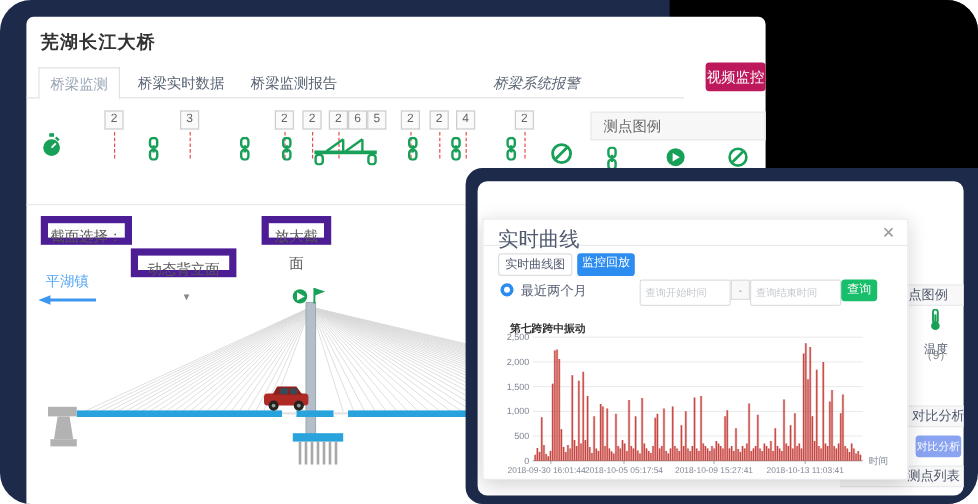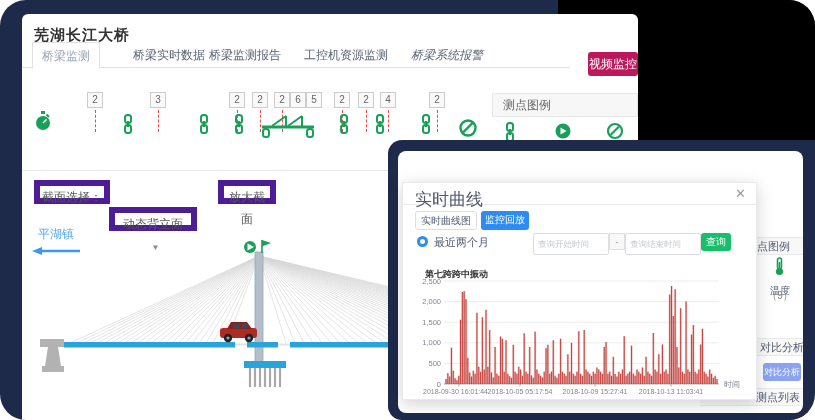--- a/index.html
+++ b/index.html
@@ -4,21 +4,21 @@
 <style>
   html,body{margin:0;padding:0;background:#ffffff;}
   *{box-sizing:border-box;font-family:"Liberation Sans",sans-serif;}
   .canvas{position:relative;width:815px;height:420px;background:#1e2a4a;border-radius:26px;overflow:hidden;}
   .abs{position:absolute;}
   
   .black-region{left:558px;top:0;width:257px;height:140px;background:#000;z-index:1;}
   
   .main-window{left:22px;top:14px;width:616px;height:406px;background:#fff;border-radius:6px 6px 0 0;z-index:2;}
   .page-title{left:12px;top:12px;font-size:15px;font-weight:700;color:#333;letter-spacing:1px;}
-  .tabbar{left:0;top:28px;width:548px;height:26px;border-bottom:1px solid #e2e2e2;}
+  .tabbar{left:0;top:42px;width:548px;height:26px;border-bottom:1px solid #e2e2e2;}
   .tab{position:absolute;top:0;height:26px;line-height:26px;font-size:12px;color:#5a6474;text-align:center;}
   .tab.active{border:1px solid #e2e2e2;border-bottom:1px solid #fff;background:#fff;color:#9aa4b5;height:27px;}
   .video-btn{left:566px;top:38px;width:50px;height:24px;background:#be185d;color:#fff;font-size:12px;line-height:24px;text-align:center;border-radius:3px;cursor:pointer;}
   
   .badge{position:absolute;top:78px;width:16px;height:16px;border:1px solid #ccc;background:#fafafa;color:#666;font-size:10px;line-height:14px;text-align:center;}
   .dash{position:absolute;top:96px;height:22px;width:0;border-left:1px dashed #e64c4c;}
   .sensor-icon{position:absolute;}
   
   .legend-panel{left:470px;top:79px;width:146px;height:47px;}
   .legend-panel .hd{position:absolute;left:0;top:0;width:146px;height:24px;background:#f7f7f8;border:1px solid #e8e8e8;font-size:12px;color:#666;line-height:22px;padding-left:10px;}
@@ -57,23 +57,22 @@
 
 <div class="canvas">
 
   <div class="abs black-region"></div>
 
   <div class="abs main-window">
     <div class="abs page-title">芜湖长江大桥</div>
 
     <div class="abs tabbar">
       <div class="tab active" style="left:10px;width:68px;">桥梁监测</div>
-      <div class="tab" style="left:86px;width:86px;margin-left:18px;">桥梁实时数据</div>
+      <div class="tab" style="left:86px;width:86px;">桥梁实时数据</div>
       <div class="tab" style="left:180px;width:86px;">桥梁监测报告</div>
-      <div class="tab" style="left:274px;width:100px;">工控机资源监测</div>
       <div class="tab" style="left:382px;width:86px;font-style:italic;">桥梁系统报警</div>
     </div>
     <div class="abs video-btn">视频监控</div>
 
     <div class="badge" style="left:65px;">2</div>
     <div class="badge" style="left:128px;">3</div>
     <div class="badge" style="left:207px;">2</div>
     <div class="badge" style="left:230px;">2</div>
     <div class="badge" style="left:252px;">2</div>
     <div class="badge" style="left:268px;">6</div>

